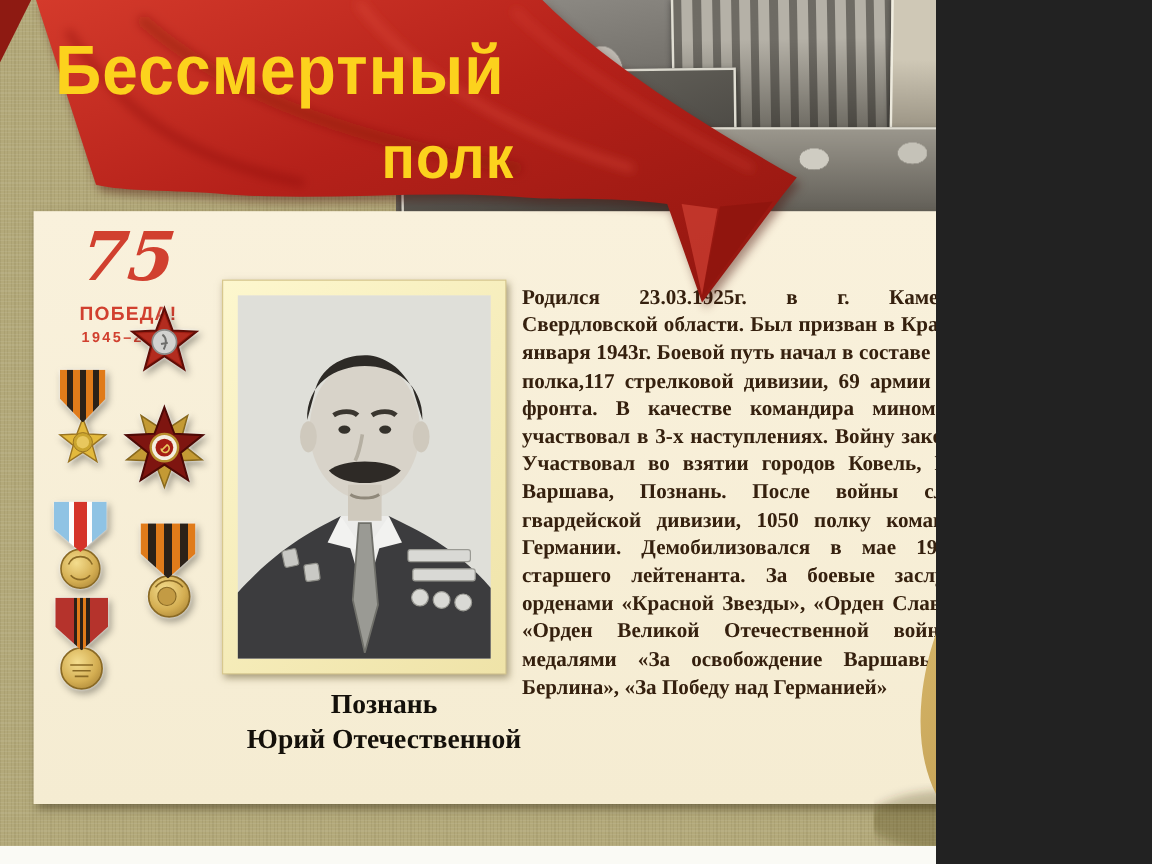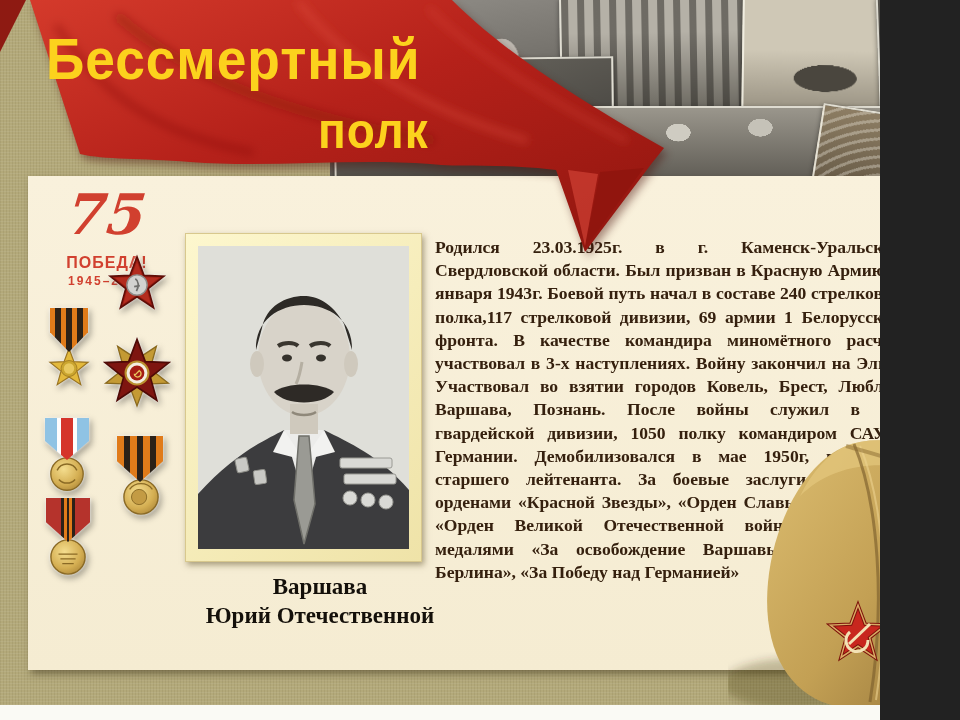--- a/index.html
+++ b/index.html
@@ -1,17 +1,17 @@
 <!DOCTYPE html>
 <html><head>
 <meta charset="utf-8">
 <style>
   html,body{margin:0;padding:0;background:#222;}
   .slide{
-    position:relative;width:880px;height:720px;overflow:hidden;
+    position:relative;width:780px;height:720px;overflow:hidden;
     background-color:#b3a97a;
     background-image:
       repeating-linear-gradient(0deg, rgba(255,255,255,.07) 0 1px, rgba(0,0,0,0) 1px 3px),
       repeating-linear-gradient(90deg, rgba(92,82,42,.10) 0 1px, rgba(0,0,0,0) 1px 3px);
     font-family:"Liberation Sans",sans-serif;
   }
   
   .collage{position:absolute;left:0;top:0;width:960px;height:200px;z-index:1;}
   .collage-base{position:absolute;left:330px;top:0;width:630px;height:186px;
     background:linear-gradient(175deg,#7d7a72,#54514a);}
@@ -249,21 +249,21 @@
           <circle cx="188" cy="256" r="7"></circle>
         </g>
         <g fill="#c9c9c5" stroke="#8d8d87" stroke-width="1">
           <rect x="38" y="212" width="12" height="14" rx="2" transform="rotate(-12 44 219)"></rect>
           <rect x="56" y="224" width="12" height="14" rx="2" transform="rotate(-8 62 231)"></rect>
         </g>
       </svg>
     </div>
 
     <div class="veteran-name">
-      <div>Варшава</div>
+      <div>Познань</div>
       <div>Юрий Отечественной</div>
     </div>
 
     <div class="bio">Родился 23.03.1925г. в г. Каменск-Уральский, Свердловской области. Был призван в Красную Армию 14 января 1943г. Боевой путь начал в составе 240 стрелкового полка,117 стрелковой дивизии, 69 армии 1 Белорусского фронта. В качестве командира миномётного расчета участвовал в 3-х наступлениях. Войну закончил на Эльбе. Участвовал во взятии городов Ковель, Брест, Люблин, Варшава, Познань. После войны служил в 301 гвардейской дивизии, 1050 полку командиром САУ в Германии. Демобилизовался в мае 1950г, в звании старшего лейтенанта. За боевые заслуги награжден орденами «Красной Звезды», «Орден Славы III степени», «Орден Великой Отечественной войны», а также медалями «За освобождение Варшавы», «За взятие Берлина», «За Победу над Германией»</div>
   </div>
 
   <div class="cap">
     <svg width="232" height="283" viewBox="0 0 232 283">
       <ellipse cx="70" cy="252" rx="75" ry="26" fill="rgba(55,42,18,.28)" filter="url(#soft)"></ellipse>
       <path d="M232,36 C190,8 148,2 118,14 C78,30 46,88 40,150 C34,214 58,258 100,272

